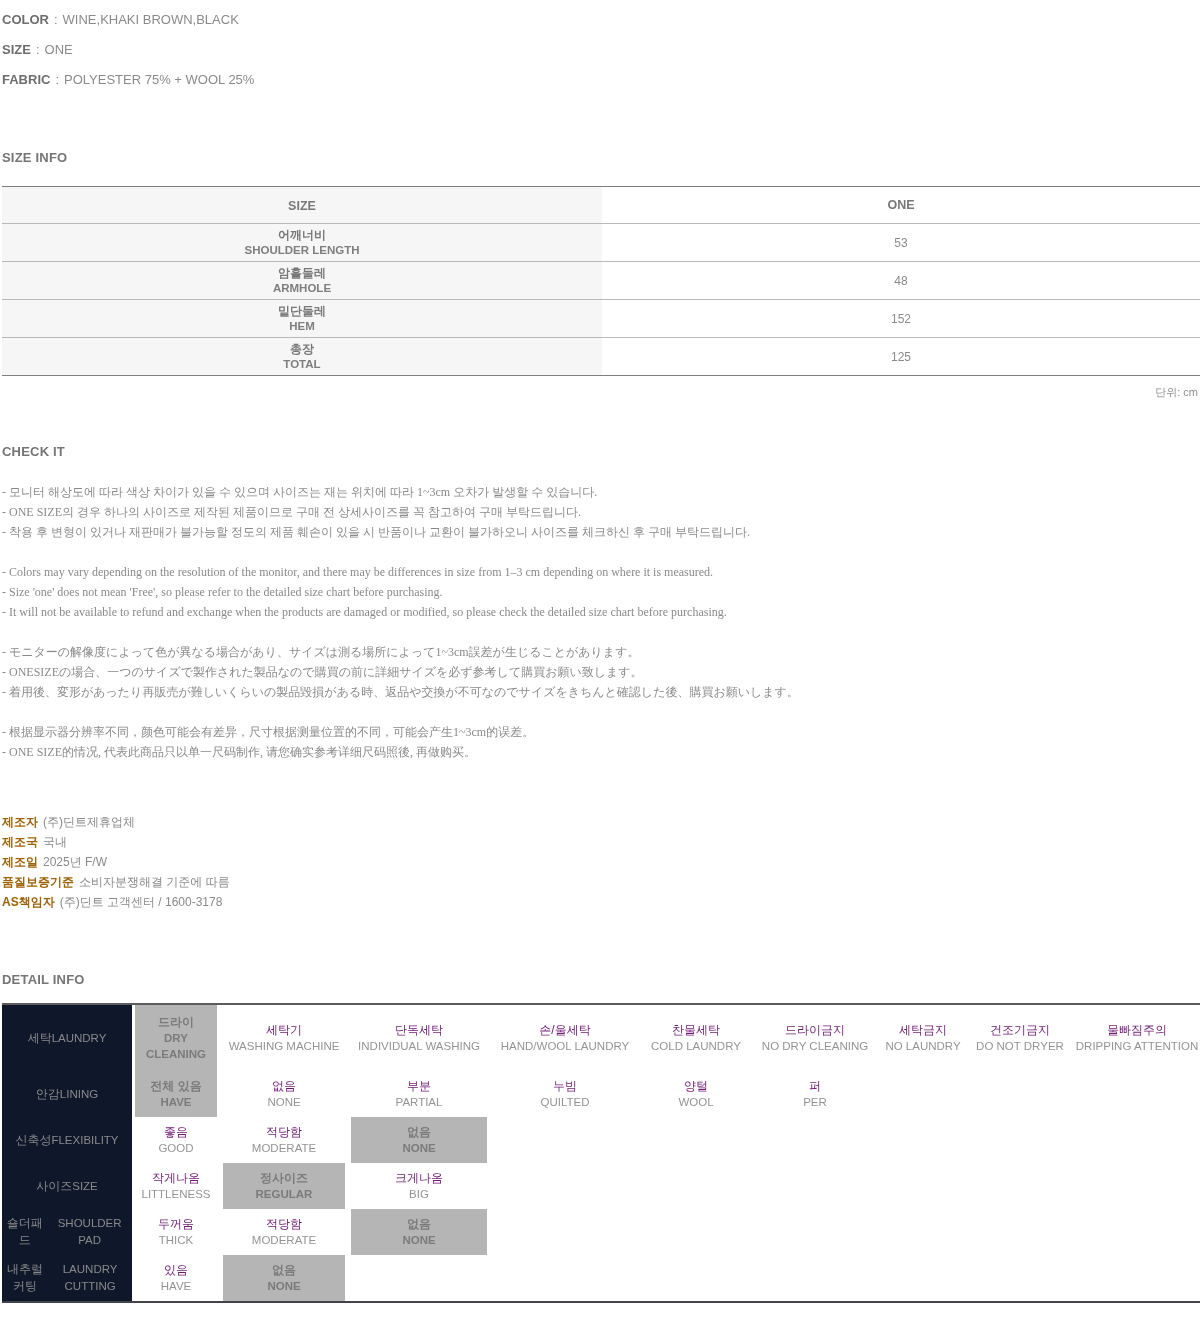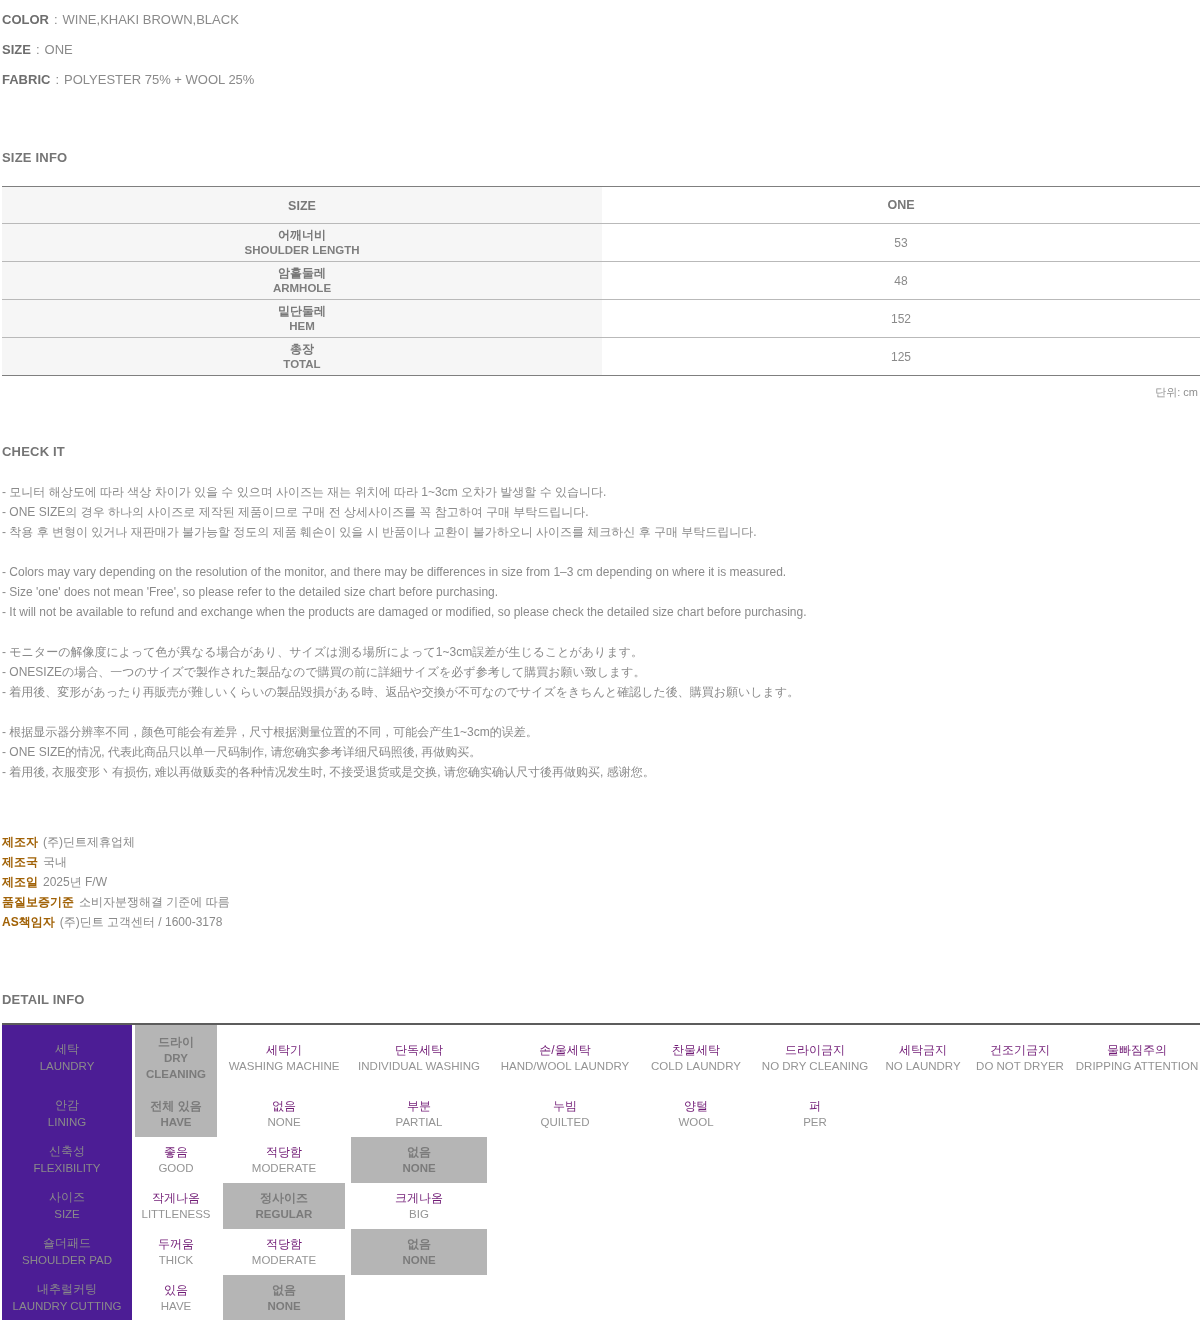--- a/index.html
+++ b/index.html
@@ -33,43 +33,43 @@
   td.st-left  { width:600px; background:#f6f6f6; }
   td.st-right { width:598px; background:#ffffff; color:#8a8a8a; font-size:12px; }
   tr.st-header td { height:37px; }
   tr.st-row td { height:38px; }
   .st-ko { font-size:12px; font-weight:bold; color:#787878; line-height:15px; }
   .st-en { font-size:11.5px; font-weight:bold; color:#7e7e7e; line-height:15px; }
   .st-head-txt { font-size:12.5px; font-weight:bold; color:#787878; }
   .unit-note { margin-top:9px; text-align:right; font-size:11px; color:#8e8e8e; padding-right:2px; }
 
   
-  .lang-block { font-size:12px; line-height:20px; color:#8a8a8a; }
+  .lang-block { font-size:12px; line-height:20px; color:#8a8a8a;font-family:Liberation Serif, serif; }
   .lang-block.first { margin-top:23px; }
   .lang-block + .lang-block { margin-top:20px; }
 
   
   .maker-block { margin-top:50px; font-size:12px; line-height:20px; }
   .maker-label { font-weight:bold; color:#a16207; margin-right:5px; }
   .maker-value { color:#8a8a8a; }
 
   
   .dtable {
     width:1200px; margin-top:16px;
     border-top:2px solid #5c5c5c; border-bottom:2px solid #43434d;
   }
   .drow {
     display:grid;
     grid-template-columns:130px 88px 128px 142px 150px 112px 126px 90px 104px 1fr;
     height:46px;
   }
   .drow.tall { height:66px; }
   .dlabel {
-    background:#4c1d95; height:100%;
-    display:flex; flex-direction:column; justify-content:center; align-items:center;
+    background:#0f172a; height:100%;
+    display:flex; justify-content:center; align-items:center;
     text-align:center;
   }
   .dcell { height:100%; }
   .dopt-inner {
     height:100%; margin:0 3px;
     display:flex; flex-direction:column; justify-content:center; align-items:center;
     text-align:center;
   }
   .dcell.selected .dopt-inner { background:#b5b5b5; }
   .dcell.selected .opt-ko, .dcell.selected .opt-en { color:#7b7b7b;font-weight:bold; }
@@ -154,21 +154,20 @@
     <div>- It will not be available to refund and exchange when the products are damaged or modified, so please check the detailed size chart before purchasing.</div>
   </div>
   <div class="lang-block">
     <div>- モニターの解像度によって色が異なる場合があり、サイズは測る場所によって1~3cm誤差が生じることがあります。</div>
     <div>- ONESIZEの場合、一つのサイズで製作された製品なので購買の前に詳細サイズを必ず参考して購買お願い致します。</div>
     <div>- 着用後、変形があったり再販売が難しいくらいの製品毀損がある時、返品や交換が不可なのでサイズをきちんと確認した後、購買お願いします。</div>
   </div>
   <div class="lang-block">
     <div>- 根据显示器分辨率不同，颜色可能会有差异，尺寸根据测量位置的不同，可能会产生1~3cm的误差。</div>
     <div>- ONE SIZE的情况, 代表此商品只以单一尺码制作, 请您确实参考详细尺码照後, 再做购买。</div>
-    <div>- 着用後, 衣服变形丶有损伤, 难以再做贩卖的各种情况发生时, 不接受退货或是交换, 请您确实确认尺寸後再做购买, 感谢您。</div>
   </div>
 
   <div class="maker-block">
     <div>
       <span class="maker-label">제조자</span><span class="maker-value">(주)딘트제휴업체</span>
     </div>
     <div>
       <span class="maker-label">제조국</span><span class="maker-value">국내</span>
     </div>
     <div>

